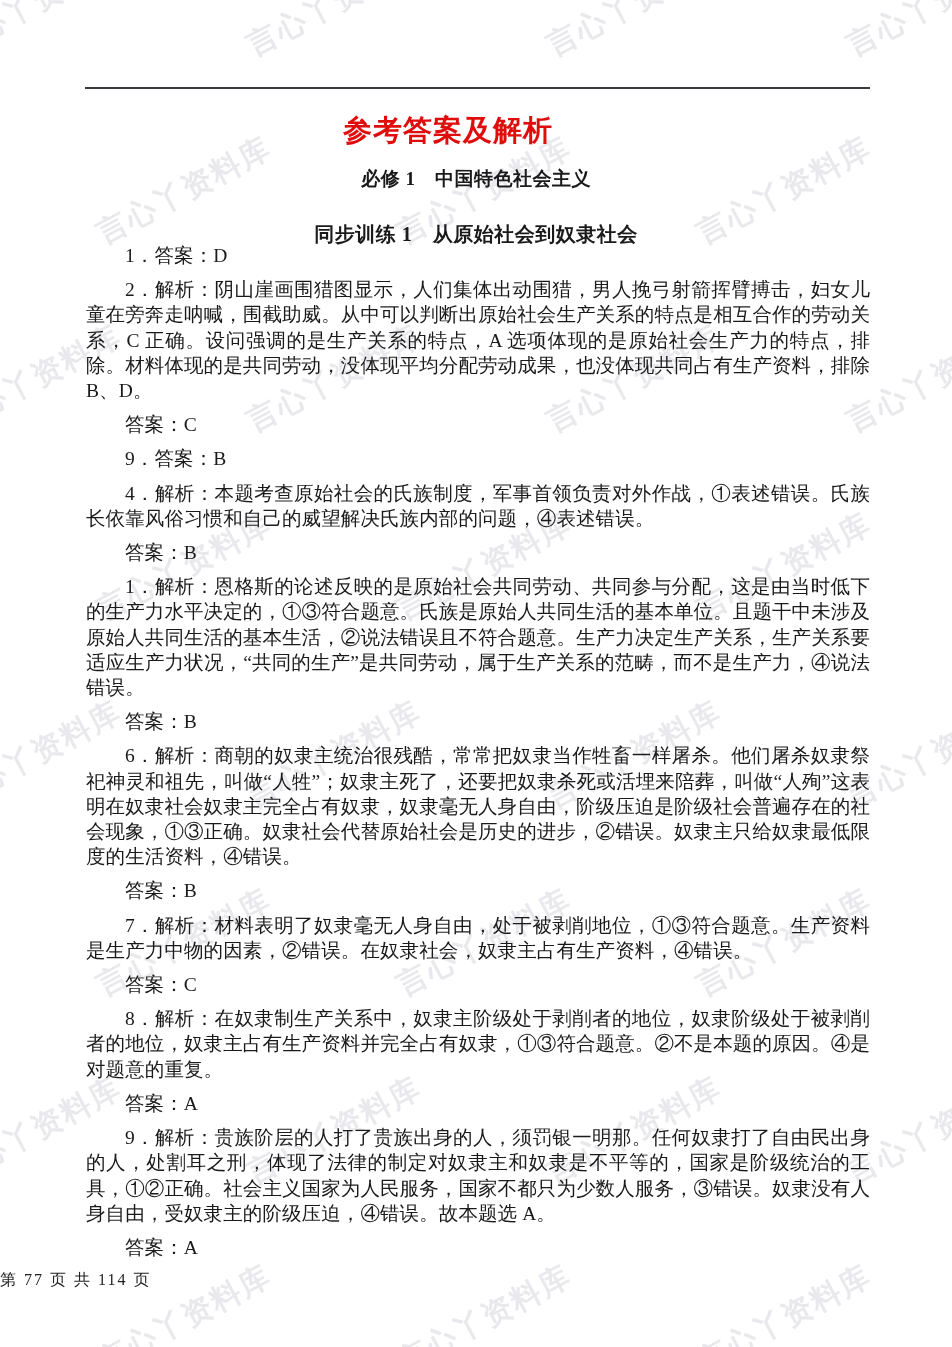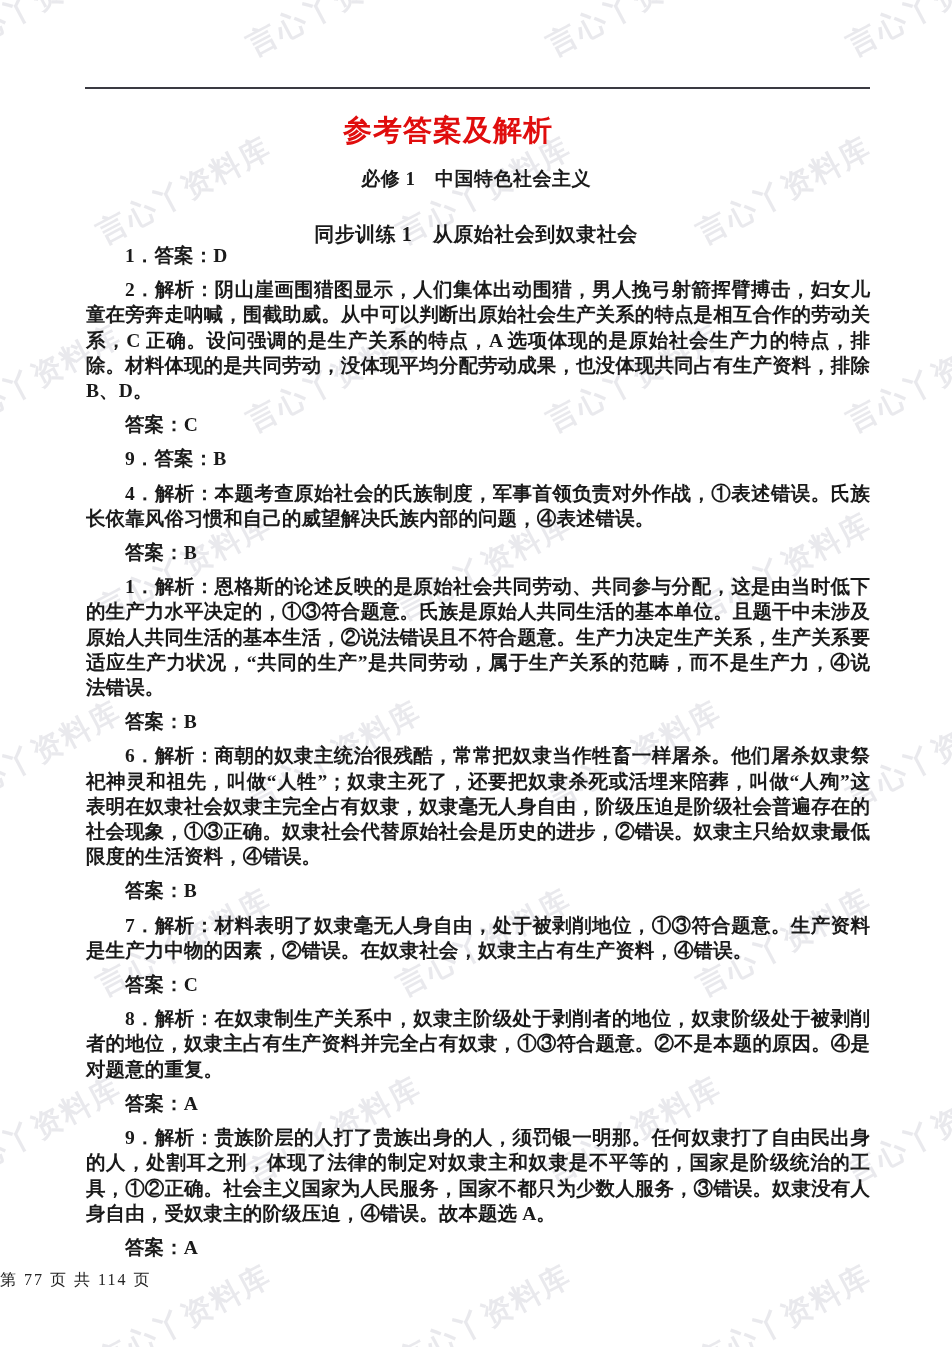--- a/index.html
+++ b/index.html
@@ -88,21 +88,20 @@
     font-size: 20px;
     font-weight: 700;
     letter-spacing: 0.5px;
   }
 
   .body-block {
     position: absolute;
     left: 86px;
     top: 243px;
     width: 784px;
-    font-weight: bold;
   }
 
   p.para {
     margin: 0 0 9px 0;
     font-size: 19.5px;
     line-height: 25.2px;
     text-align: justify;
     text-justify: inter-ideograph;
     text-indent: 2em;
     letter-spacing: 0.1px;

